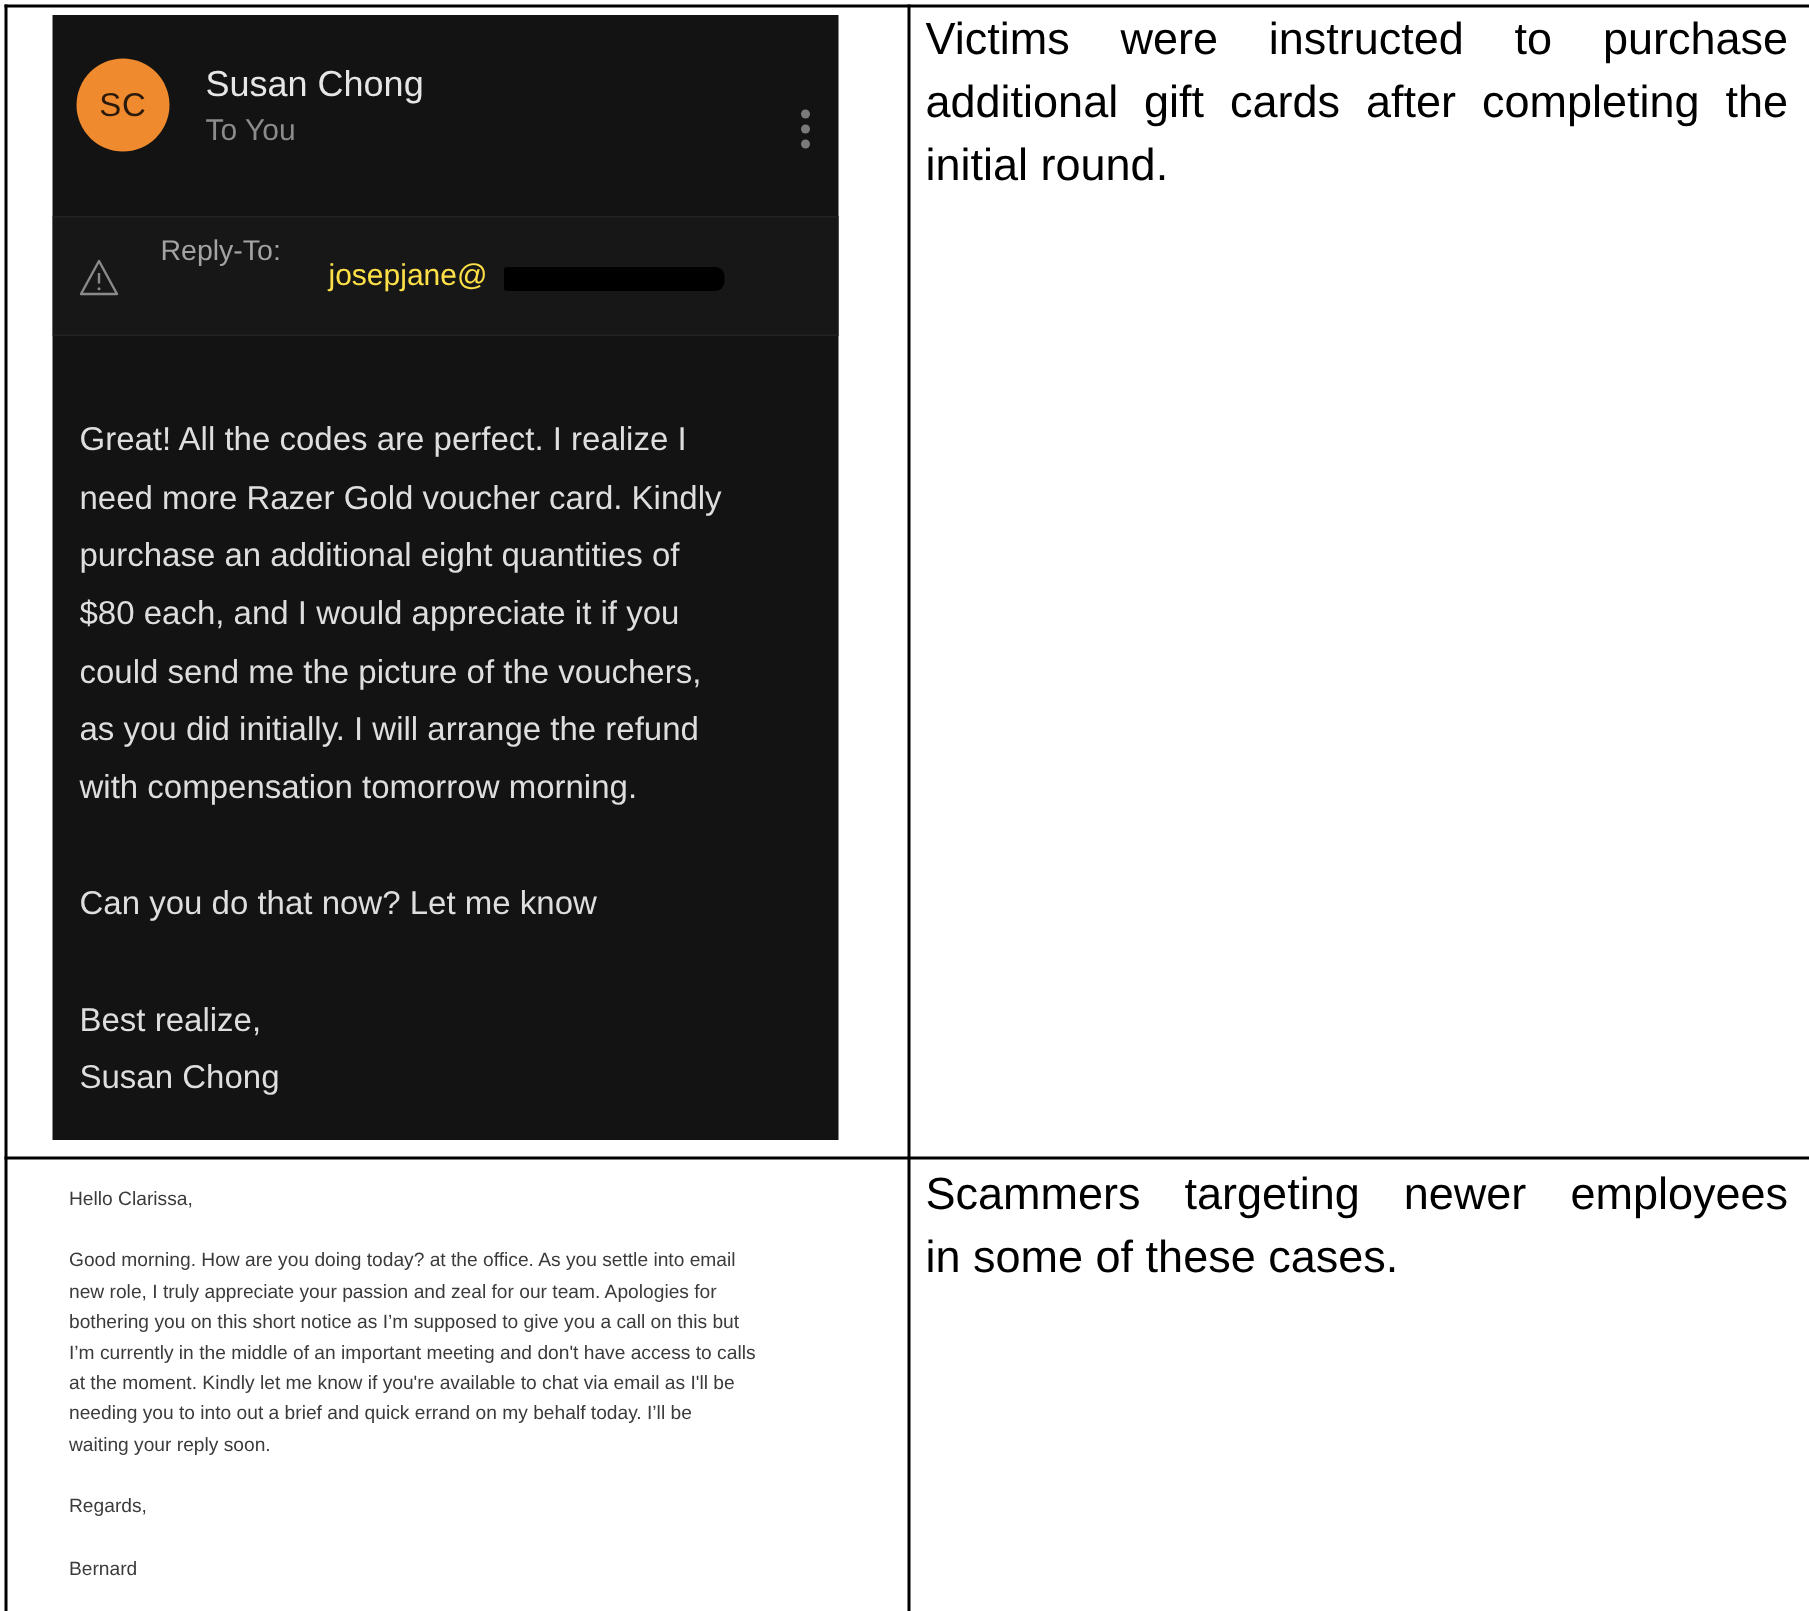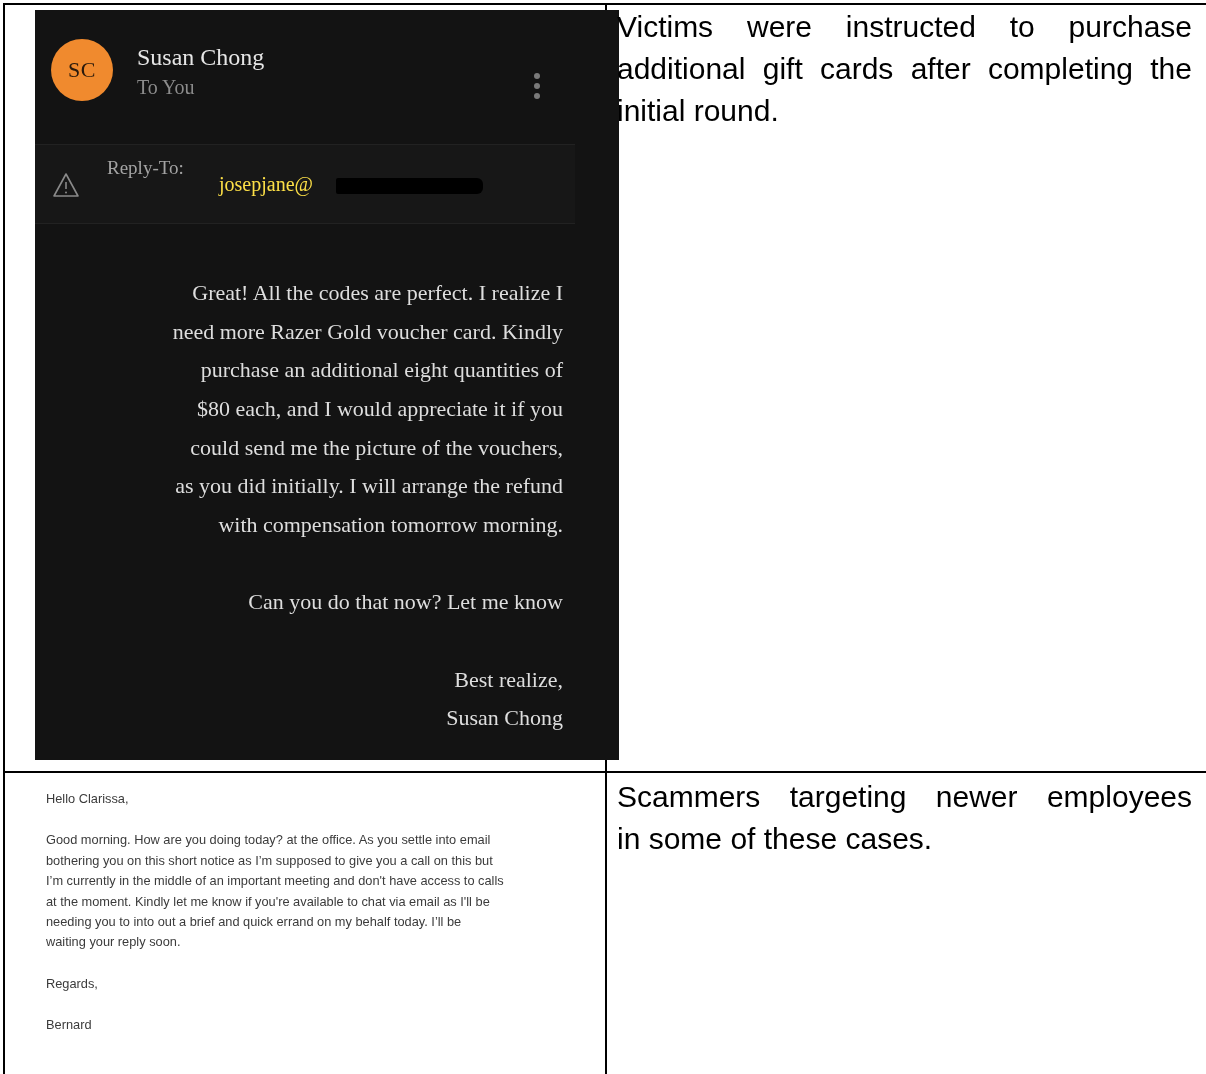--- a/index.html
+++ b/index.html
@@ -14,24 +14,23 @@
   .rule-mid-h { left: 3px; top: 771px; width: 1203px; height: 2px; }
 
   .cell { position: absolute; }
   .cell-r1-left { left: 5px; top: 5px; width: 600px; height: 766px; }
   .cell-r1-right { left: 607px; top: 5px; width: 599px; height: 766px; }
   .cell-r2-left { left: 5px; top: 773px; width: 600px; height: 301px; }
   .cell-r2-right { left: 607px; top: 773px; width: 599px; height: 301px; }
 
   
   .dark-mail {
-    position: absolute; left: 35px; top: 10px; width: 584px; height: 750px;
+    position: absolute; left: 35px; top: 10px; width: 524px; height: 750px;
     background: #131313; overflow: hidden;
-    font-family: Liberation Serif, serif;
-    text-align: right;
+    font-family: Liberation Sans, sans-serif;
   }
   .avatar {
     position: absolute; left: 16px; top: 29px; width: 62px; height: 62px;
     border-radius: 50%; background: #f08a2e;
     display: flex; align-items: center; justify-content: center;
   }
   .avatar-initials { color: #2a1a0c; font-size: 22px; letter-spacing: 0.5px; }
   .sender-name {
     position: absolute; left: 102px; top: 32px; font-size: 24px; line-height: 30px;
     color: #e6e6e6; white-space: nowrap;
@@ -148,20 +147,21 @@
     <span class="jline last">initial round.</span>
   </div>
 
   <div class="cell cell-r2-left"></div>
   <div class="light-mail">
     <div class="para">
       <span class="line">Hello Clarissa,</span>
     </div>
     <div class="para">
       <span class="line">Good morning. How are you doing today? at the office. As you settle into email</span>
+      <span class="line">new role, I truly appreciate your passion and zeal for our team. Apologies for</span>
       <span class="line">bothering you on this short notice as I’m supposed to give you a call on this but</span>
       <span class="line">I’m currently in the middle of an important meeting and don't have access to calls</span>
       <span class="line">at the moment. Kindly let me know if you're available to chat via email as I'll be</span>
       <span class="line">needing you to into out a brief and quick errand on my behalf today. I’ll be</span>
       <span class="line">waiting your reply soon.</span>
     </div>
     <div class="para">
       <span class="line">Regards,</span>
     </div>
     <div class="para">

